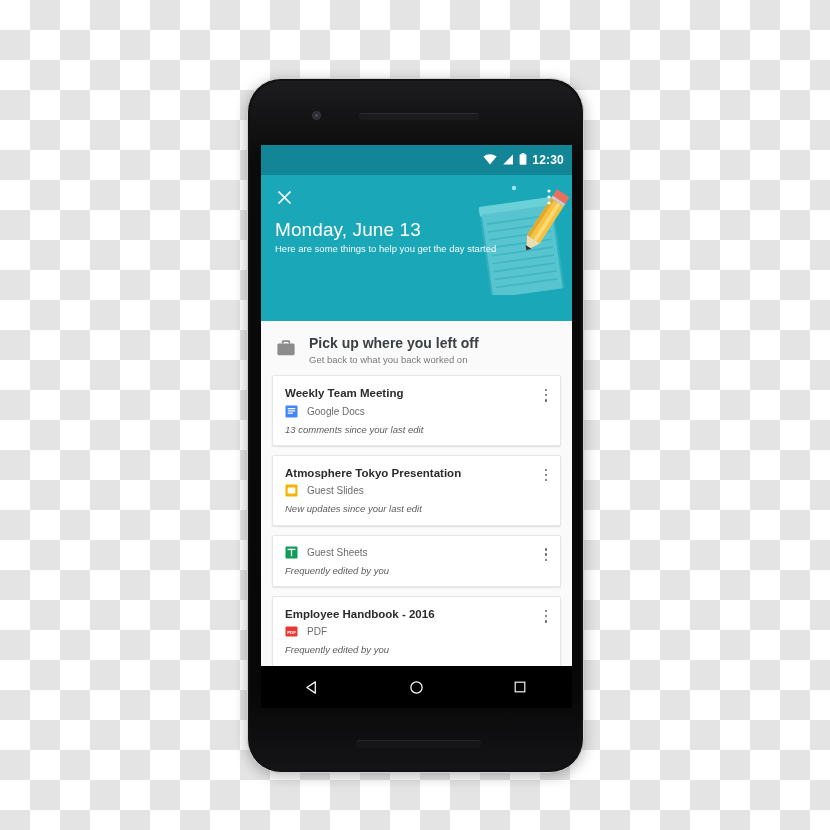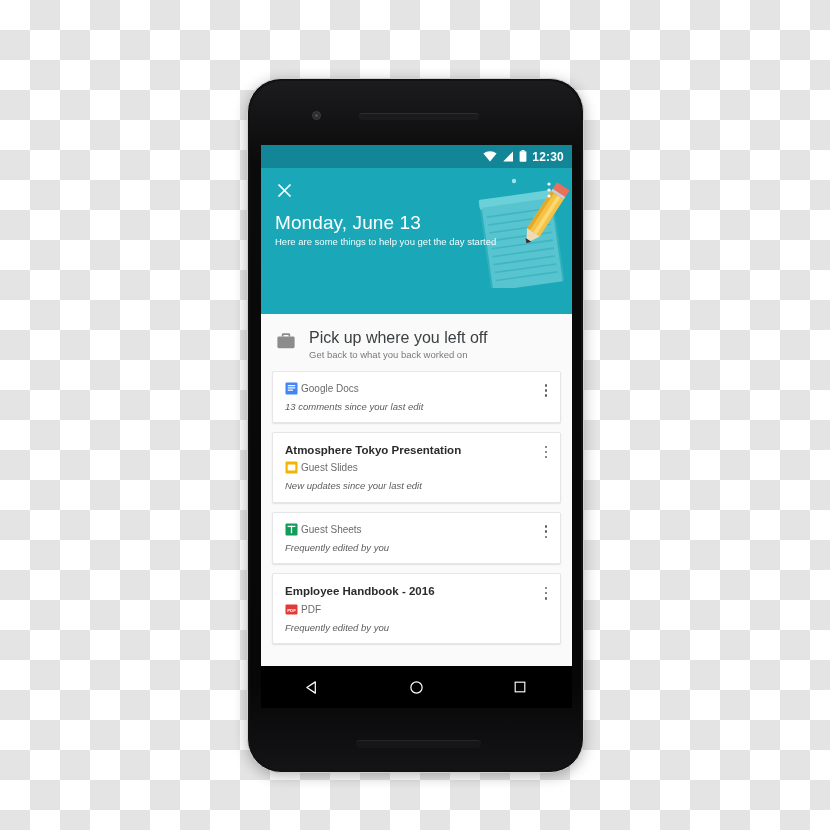--- a/index.html
+++ b/index.html
@@ -93,21 +93,21 @@
     left: 11px;
     top: 64px;
     width: 311px;
     height: 521px;
     background: #fafafa;
     overflow: hidden;
   }
 
   
   #statusbar {
-    height: 23px;
+    height: 30px;
     background: #128596;
     display: flex;
     align-items: center;
     justify-content: flex-end;
     padding-right: 8px;
     gap: 5px;
     color: #ffffff;
   }
   #statusbar .sb-icon { display: block; }
   #clock {
@@ -182,23 +182,23 @@
     padding: 14px 14px 10px 14px;
     gap: 12px;
   }
   #section-icon {
     width: 22px;
     height: 22px;
     flex: 0 0 22px;
     margin-top: 2px;
   }
   #section-title {
-    font-size: 16px;
+    font-size: 14px;
     color: #3c4043;
-    font-weight: normal;
+    font-weight: bold;
     margin: 0 0 2px 0;
     line-height: 1.2;
   }
   #section-subtitle {
     font-size: 9.5px;
     color: #7a7a7a;
     margin: 0;
     line-height: 1.2;
   }
 
@@ -215,21 +215,21 @@
   .card-title {
     font-size: 11.5px;
     font-weight: bold;
     color: #2b2b2b;
     line-height: 1.25;
     margin: 0 0 4px 0;
   }
   .card-app {
     display: flex;
     align-items: center;
-    gap: 3px;
+    gap: 9px;
     margin-bottom: 6px;
   }
   .card-app-name {
     font-size: 10px;
     color: #6b6b6b;
   }
   .card-note {
     font-size: 9.5px;
     font-style: italic;
     color: #5c5c5c;
@@ -386,20 +386,21 @@
         </div>
 
         <div class="card-list">
 
           <div class="card">
             <div class="card-overflow">
               <i></i>
               <i></i>
               <i></i>
             </div>
+            <div class="card-title">Weekly Team Meeting</div>
             <div class="card-app">
               <svg class="glyph" viewBox="0 0 16 16">
                 <rect x="0.6" y="0.6" width="14.8" height="14.8" rx="1.4" fill="#4285f4"></rect>
                 <rect x="3.4" y="3.7" width="9.2" height="1.5" fill="#ffffff"></rect>
                 <rect x="3.4" y="6.5" width="9.2" height="1.5" fill="#ffffff"></rect>
                 <rect x="3.4" y="9.3" width="6.4" height="1.5" fill="#ffffff"></rect>
               </svg>
               <span class="card-app-name">Google Docs</span>
             </div>
             <div class="card-note">13 comments since your last edit</div>

